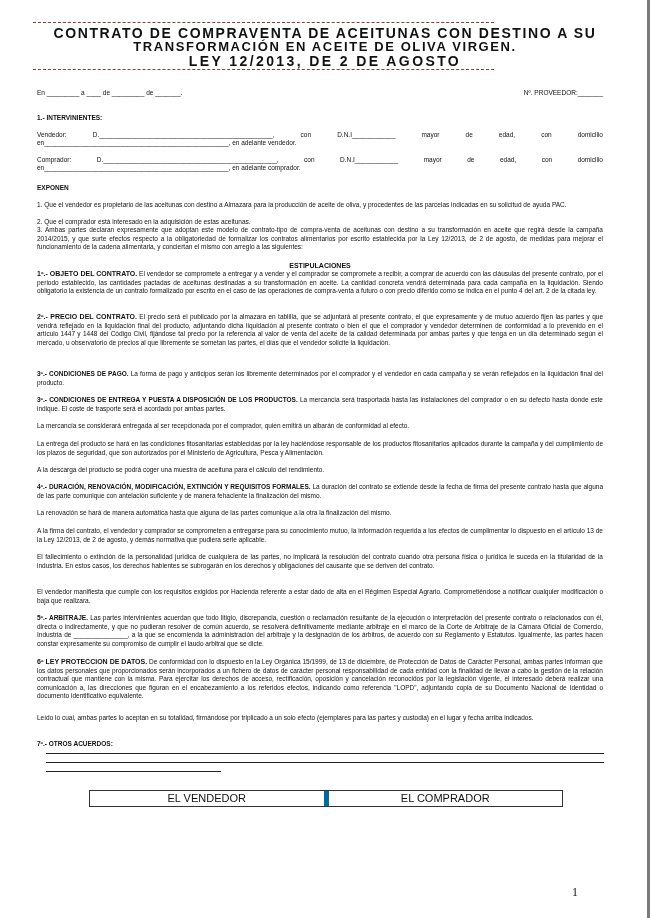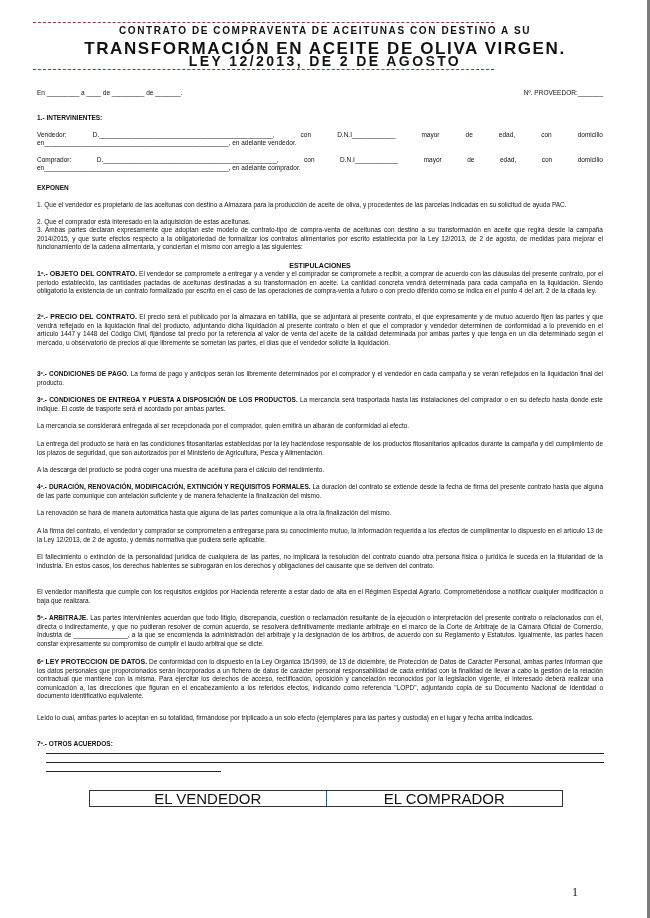--- a/index.html
+++ b/index.html
@@ -5,30 +5,30 @@
   html, body { margin: 0; padding: 0; }
   body {
     width: 650px; height: 918px; background: #ffffff; position: relative; overflow: hidden;
     font-family: "Liberation Sans", sans-serif; color: #111;
   }
   .page-edge { position: absolute; top: 0; right: 0; width: 3px; height: 918px; background: #7a7a7a; }
   .sep { position: absolute; left: 33px; width: 460px; height: 0; border-top: 1px dashed #8b3a3a; }
   .sep1 { top: 22px; left: 33px; width: 461px; }
   .sep2 { top: 69px; left: 33px; width: 461px; }
   .title { position: absolute; left: 0; width: 650px; text-align: center; font-weight: bold; letter-spacing: 1.6px; }
-  .t1 { top: 25px; font-size: 10px; }
-  .t2 { top: 39px; font-size: 17px; }
+  .t1 { top: 25px; font-size: 14px; }
+  .t2 { top: 39px; font-size: 13px; }
   .t3 { top: 53px; font-size: 14px; letter-spacing: 2.4px; }
   .txt { position: absolute; left: 37px; width: 566px; font-size: 6.5px; line-height: 8.6px; text-align: justify; }
   .b { font-weight: bold; }
   .row { position: absolute; left: 37px; width: 566px; font-size: 6.5px; display: flex; justify-content: space-between; }
   .line { position: absolute; height: 0; border-top: 1px solid #222; }
   .sig-table { position: absolute; left: 89px; top: 790px; width: 472px; height: 15px; border: 1px solid #333; display: flex; }
-  .sig-cell { flex: 1; text-align: center; font-size: 15px; line-height: 15px; }
-  .sig-cell + .sig-cell { border-left: 1px solid #0369a1; }
+  .sig-cell { flex: 1; text-align: center; font-size: 11px; line-height: 15px; }
+  .sig-cell + .sig-cell { border-left: 5px solid #0369a1; }
   .page-num { position: absolute; left: 572px; top: 885px; font-family: "Liberation Serif", serif; font-size: 12px; }
 </style>
 </head>
 <body>
 
 <div class="page-edge"></div>
 
 <div class="sep sep1"></div>
 <div class="title t1">CONTRATO DE COMPRAVENTA DE ACEITUNAS CON DESTINO A SU</div>
 <div class="title t2">TRANSFORMACIÓN EN ACEITE DE OLIVA VIRGEN.</div>

